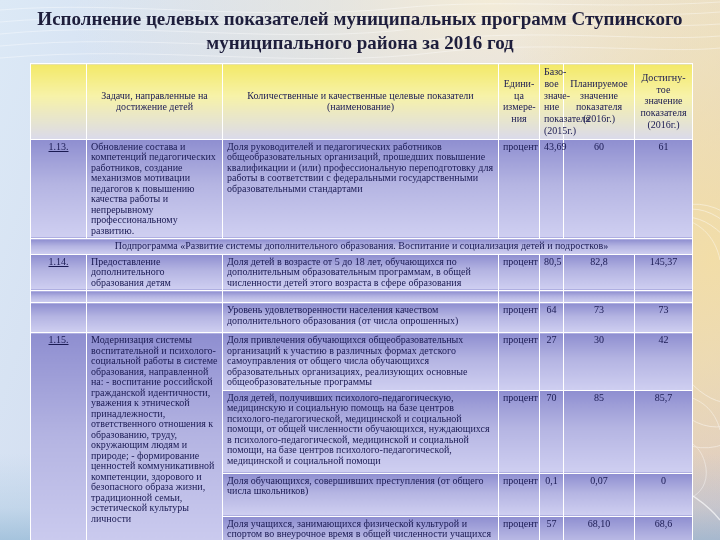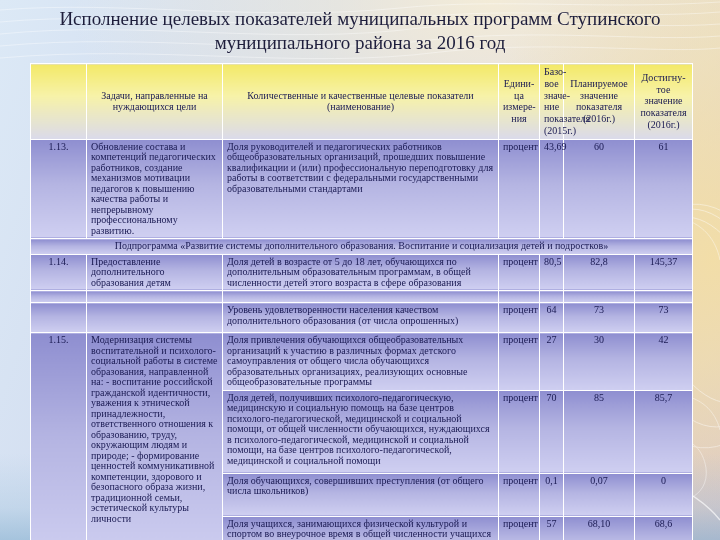--- a/index.html
+++ b/index.html
@@ -12,38 +12,38 @@
     background:
       linear-gradient(to top, rgba(140,180,210,0.65) 0%, rgba(160,195,220,0.35) 6%, rgba(170,200,225,0) 16%),
       radial-gradient(ellipse 260px 340px at 99% 48%, rgba(243,222,166,0.95) 0%, rgba(240,222,175,0.55) 55%, rgba(240,222,175,0) 100%),
       radial-gradient(ellipse 420px 240px at 68% 0%, rgba(246,238,214,0.9) 0%, rgba(246,238,214,0) 100%),
       radial-gradient(ellipse 300px 260px at 100% 100%, rgba(205,180,205,0.8) 0%, rgba(205,180,205,0) 70%),
       linear-gradient(108deg, #dcE9f6 0%, #cfd9ee 38%, #d8d5e6 58%, #e4d8c4 82%, #d9c9d3 100%);
   }
   .deco{position:absolute;left:0;top:0;width:720px;height:540px;pointer-events:none;}
   .title{
     position:absolute;top:7px;left:8px;width:704px;
-    text-align:center;font-weight:normal;font-size:19px;line-height:1.25;
+    text-align:center;font-weight:bold;font-size:19px;line-height:1.25;
     color:#1e1e3c;
   }
   .tblwrap{position:absolute;left:30px;top:63px;}
   table.t{
     border-collapse:collapse;table-layout:fixed;width:662px;
   }
   table.t td{
     border:1.5px solid #ffffff;
     background:linear-gradient(180deg,#8e8ed0 0%,#b4b4e2 45%,#cfcff1 100%);
     color:#1a1a52;font-size:10px;line-height:1.05;
     vertical-align:top;padding:2px 4px;overflow:visible;
   }
   table.t td.hdr{
     background:linear-gradient(180deg,#f3e968 0%,#f7f2a8 42%,#dadaeb 100%);
     text-align:center;vertical-align:middle;line-height:1.18;
   }
-  td.num{text-align:center;}
+  td.num{text-align:center;text-decoration:underline;}
   td.val{text-align:center;margin-top:41px;}
   td.vtop{vertical-align:top;}
   td.vmid{vertical-align:middle;}
   td.banner{text-align:center;vertical-align:middle;padding:1px 2px;line-height:1.0;margin-top:44px;}
   td.empty{padding:0;}
 </style>
 </head>
 <body>
 
 <div class="slide">
@@ -81,21 +81,21 @@
           <col style="width:276px">
         <col style="width:41px">
           <col style="width:24px">
           <col style="width:71px">
           <col style="width:58px">
       </colgroup>
 
       <tbody>
           <tr style="height:72px">
         <td class="hdr"></td>
-        <td class="hdr">Задачи, направленные на нуждающихся цели</td>
+        <td class="hdr">Задачи, направленные на достижение детей</td>
         <td class="hdr">Количественные и качественные целевые показатели (наименование)</td>
         <td class="hdr">Едини-ца измере-ния</td>
         <td class="hdr">Базо-вое значе-ние показателя (2015г.)</td>
         <td class="hdr">Планируемое значение показателя (2016г.)</td>
         <td class="hdr">Достигну-тое значение показателя (2016г.)</td>
       </tr>
 
       <tr style="height:83px">
         <td class="num vtop">1.13.</td>
         <td class="vtop">Обновление состава и компетенций педагогических работников, создание механизмов мотивации педагогов к повышению качества работы и непрерывному профессиональному развитию.</td>

